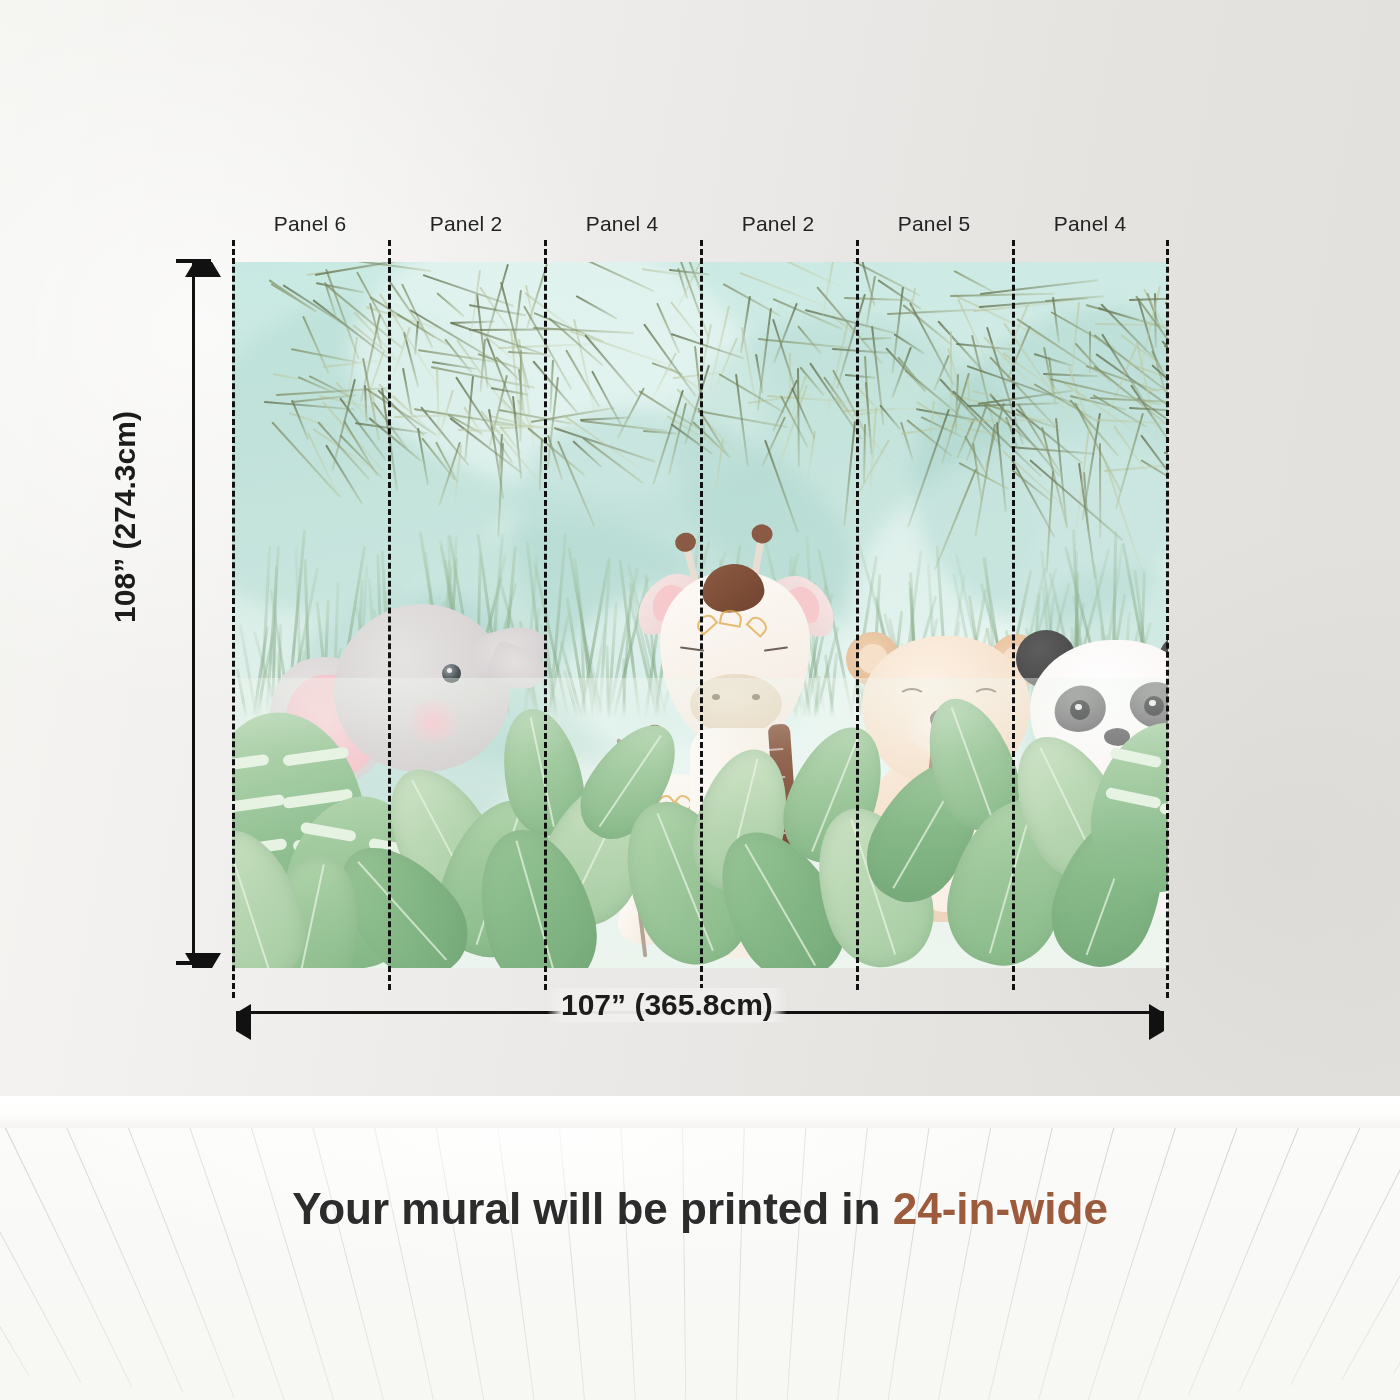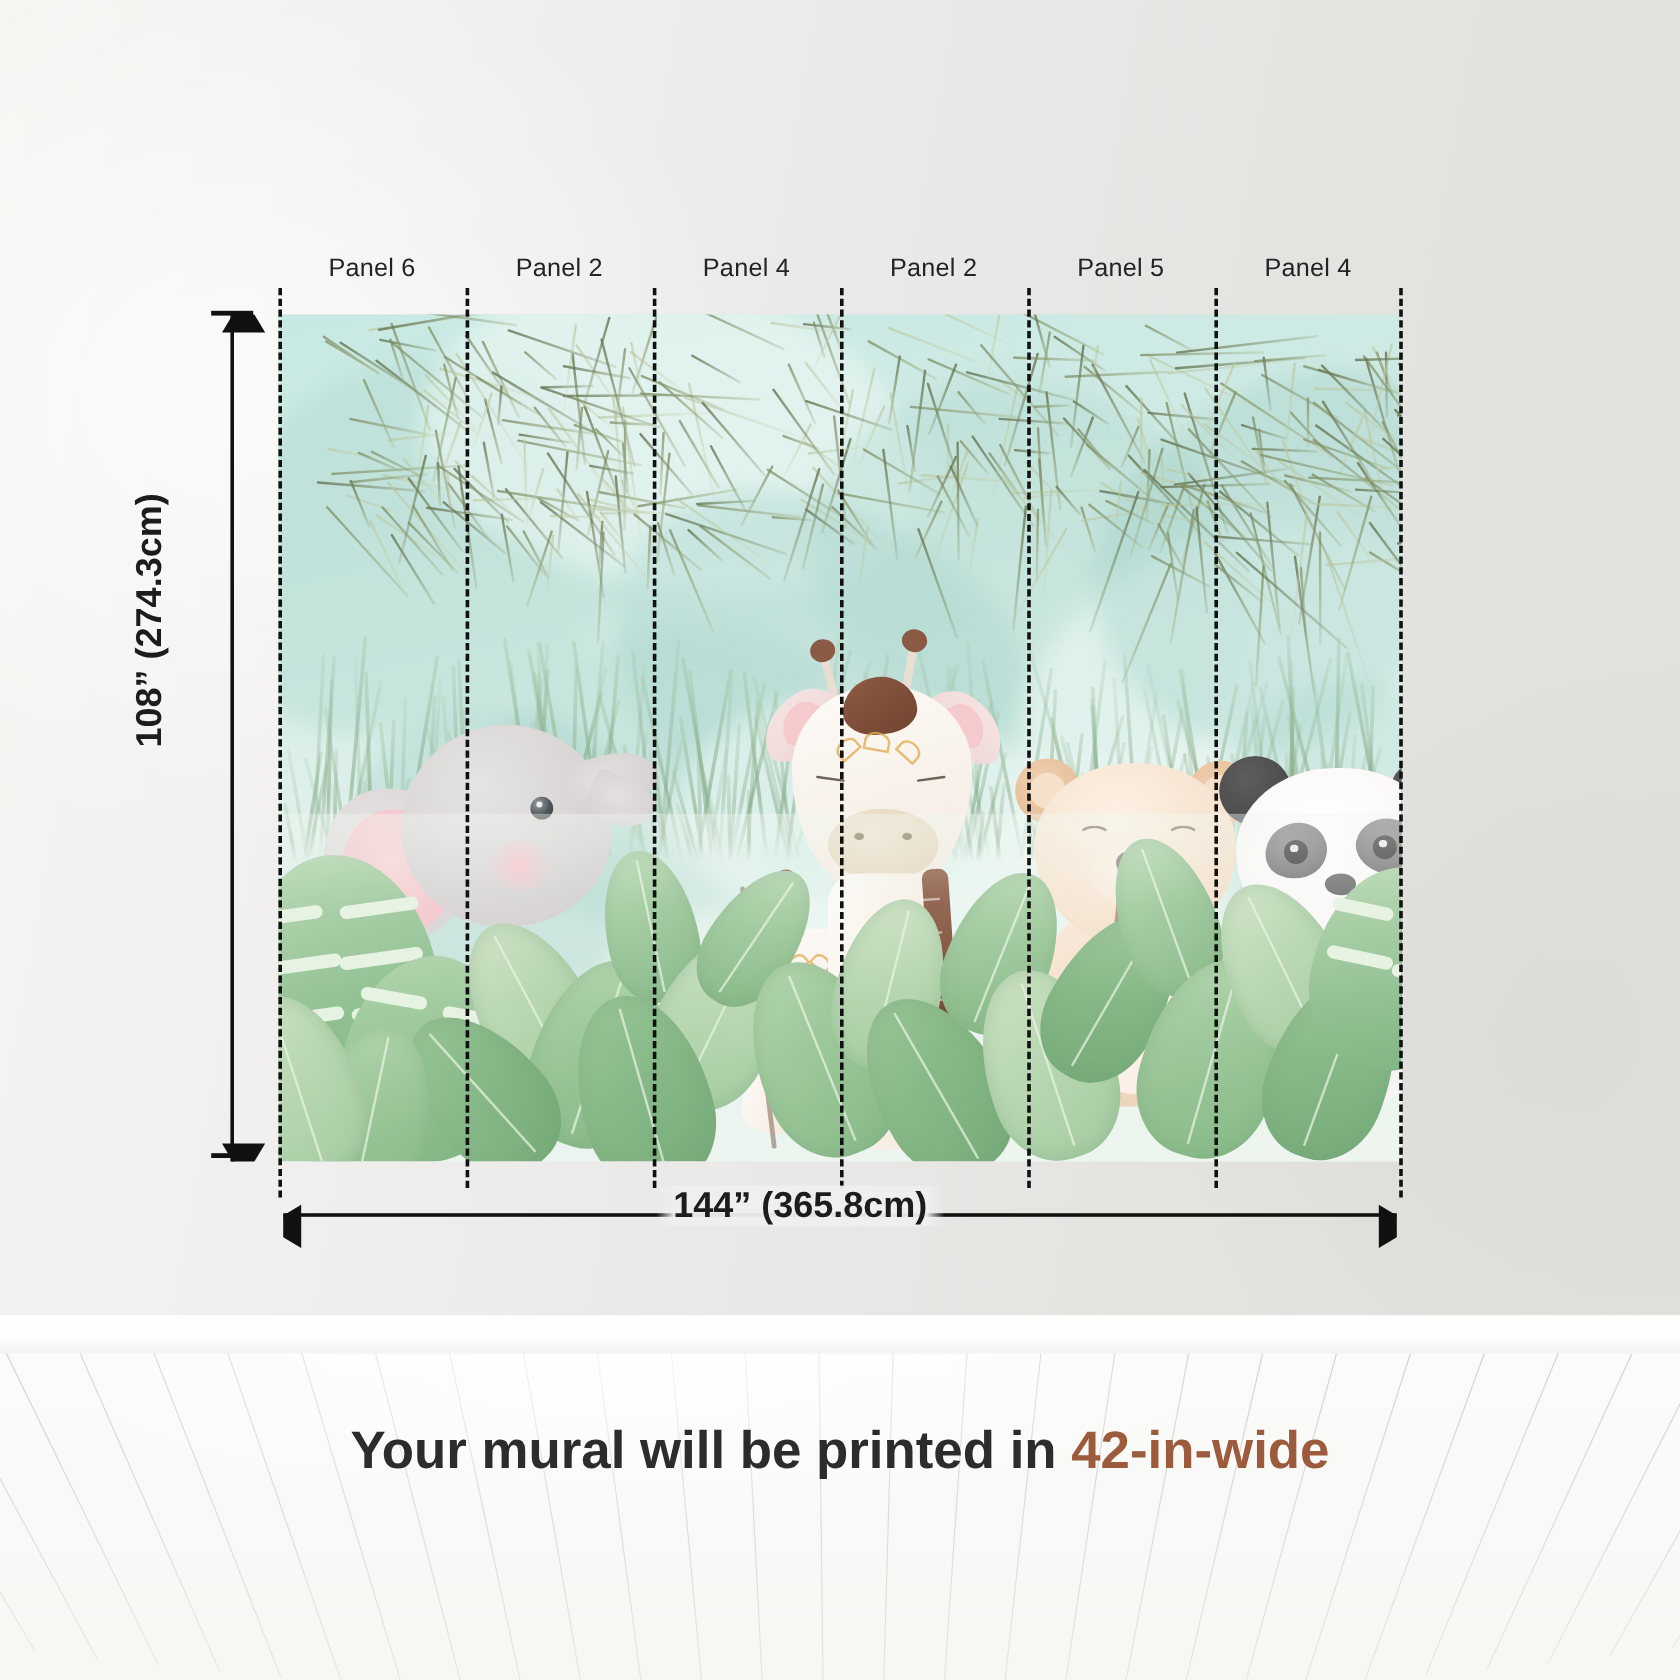--- a/index.html
+++ b/index.html
@@ -1097,21 +1097,21 @@
   <div class="divider" style="left:856px;"></div>
   <div class="divider" style="left:1012px;"></div>
   <div class="divider edge" style="left:1166px;"></div>
 
   <div class="tick-top"></div>
   <div class="v-arrow"></div>
   <div class="tick-bot"></div>
   <div class="v-label">108” (274.3cm)</div>
 
   <div class="h-arrow"></div>
-  <div class="h-label">144” (365.8cm)</div>
+  <div class="h-label">107” (365.8cm)</div>
 
   <div class="caption">
     <div>
-      <span>Your mural will be printed in </span><span class="accent">42-in-wide</span>
+      <span>Your mural will be printed in </span><span class="accent">24-in-wide</span>
     </div>
   </div>
 
 </div>
 
 </body></html>

